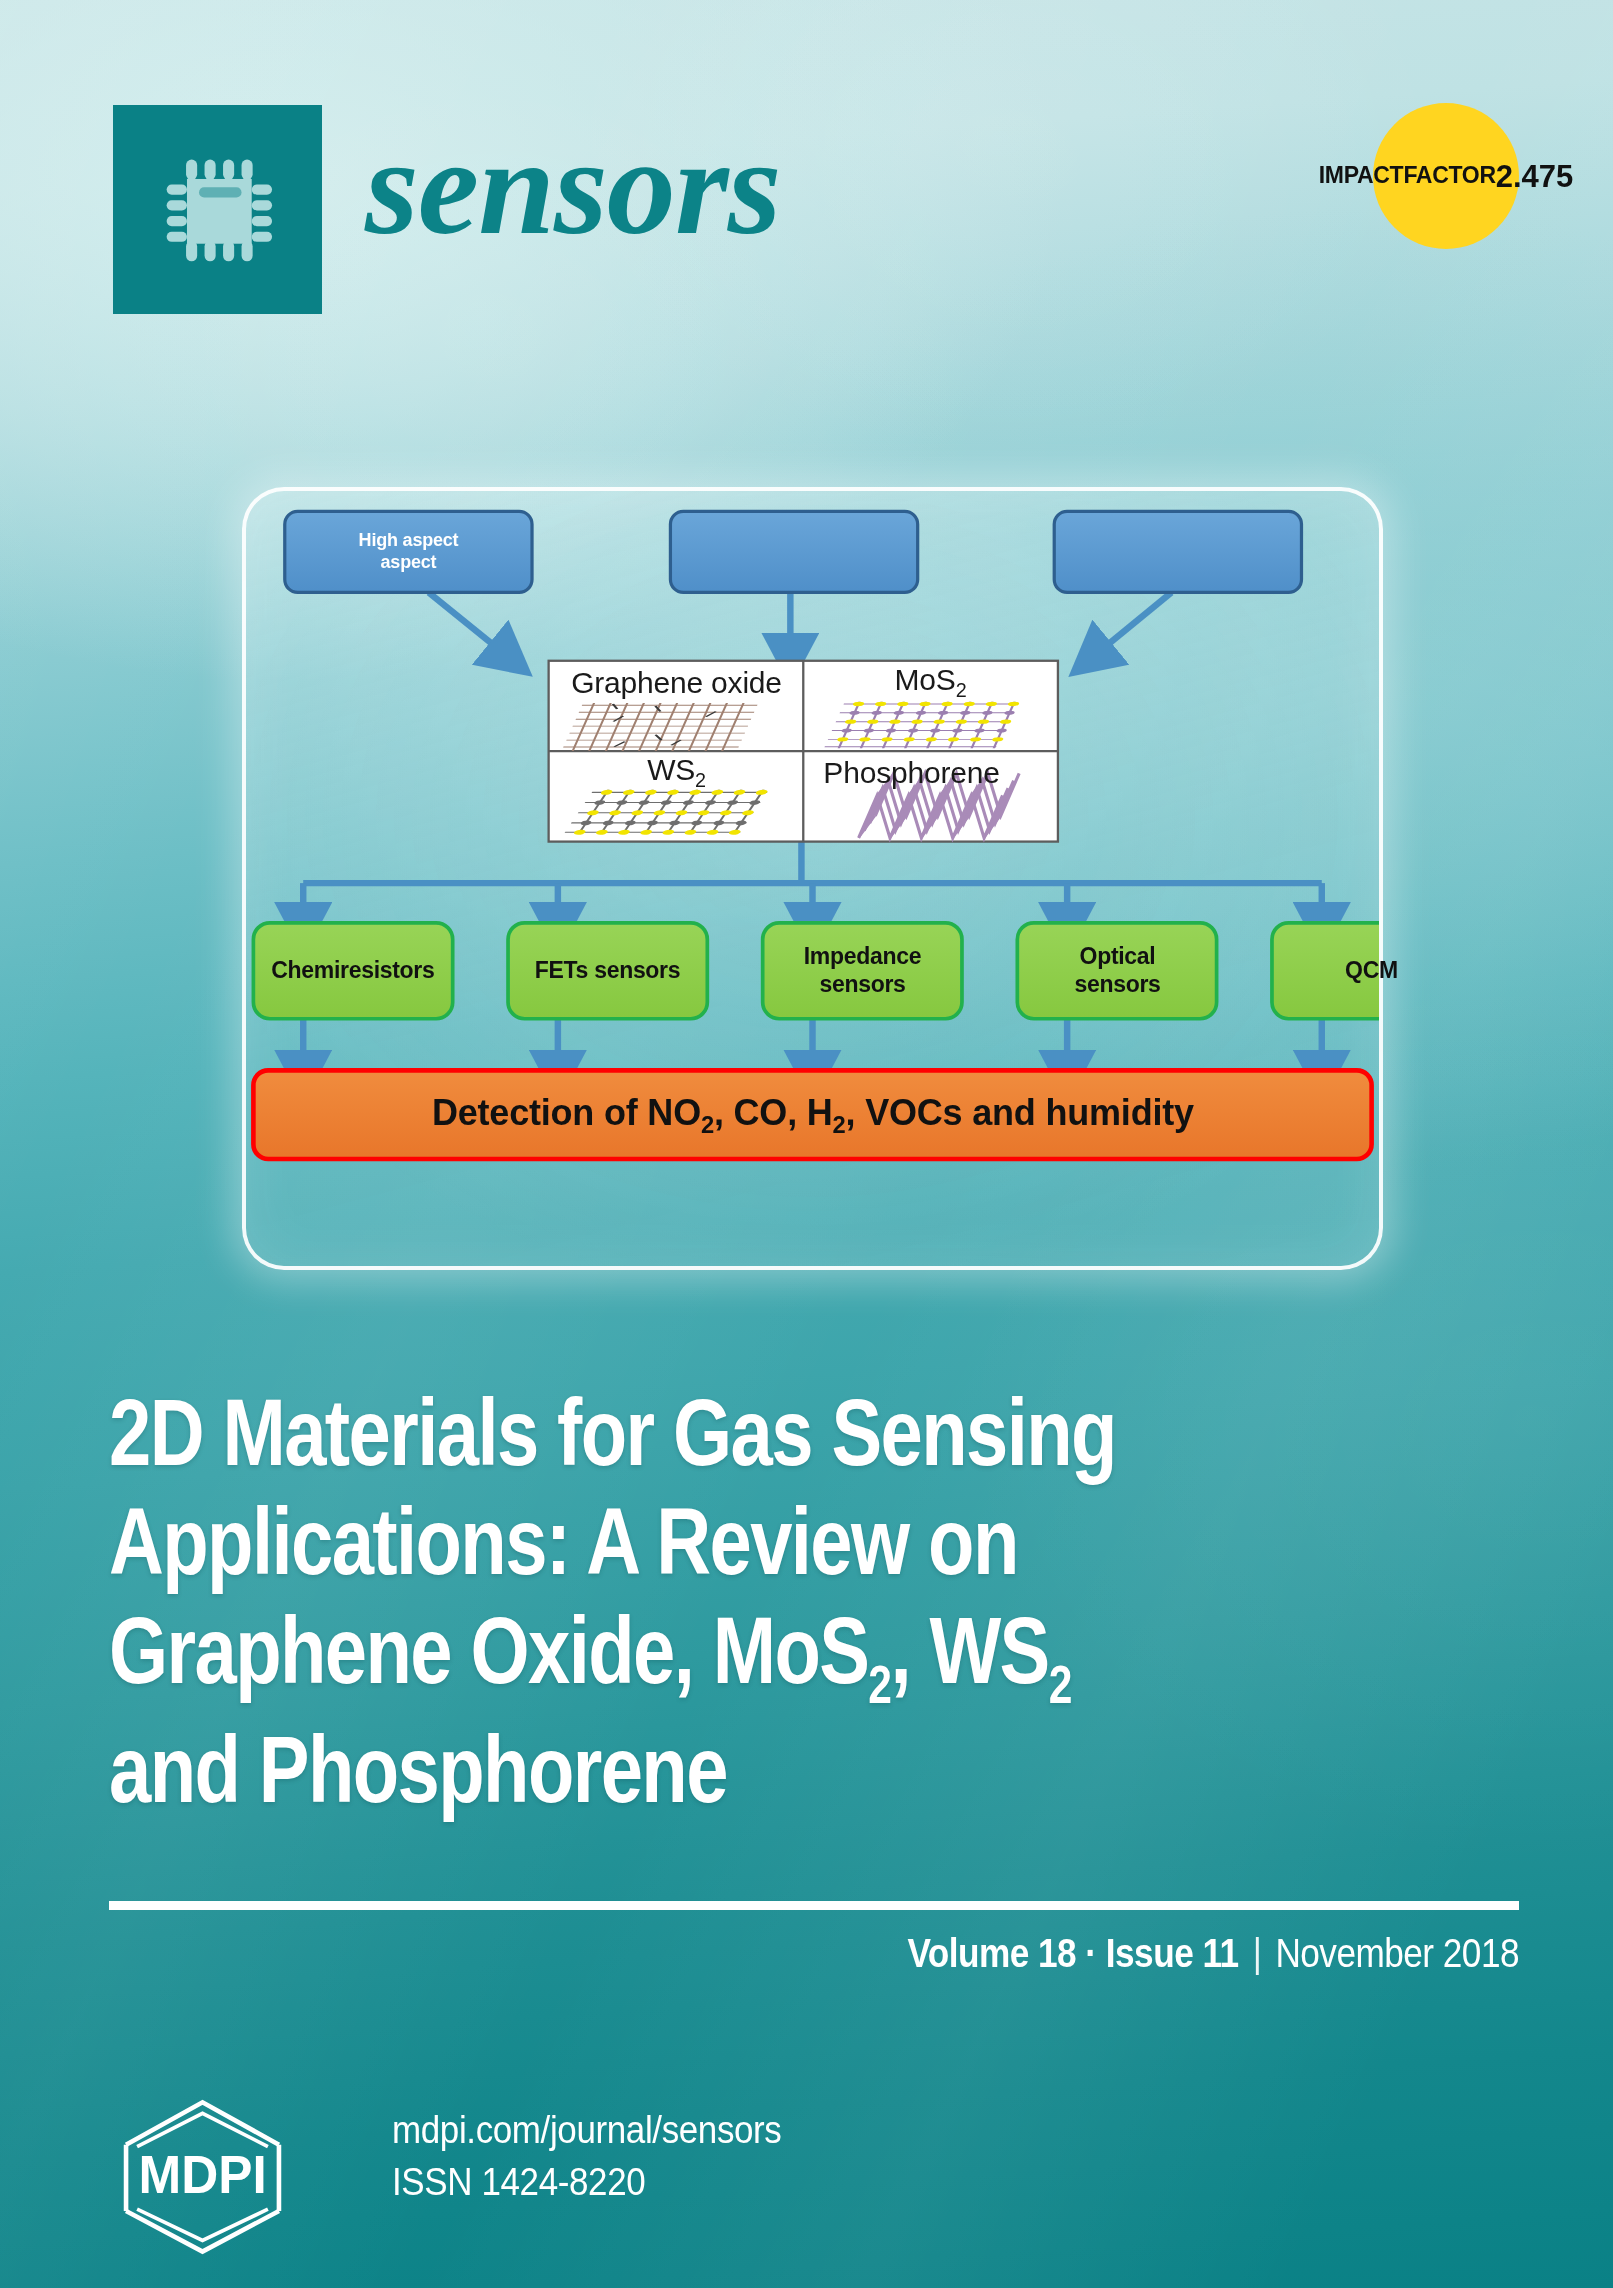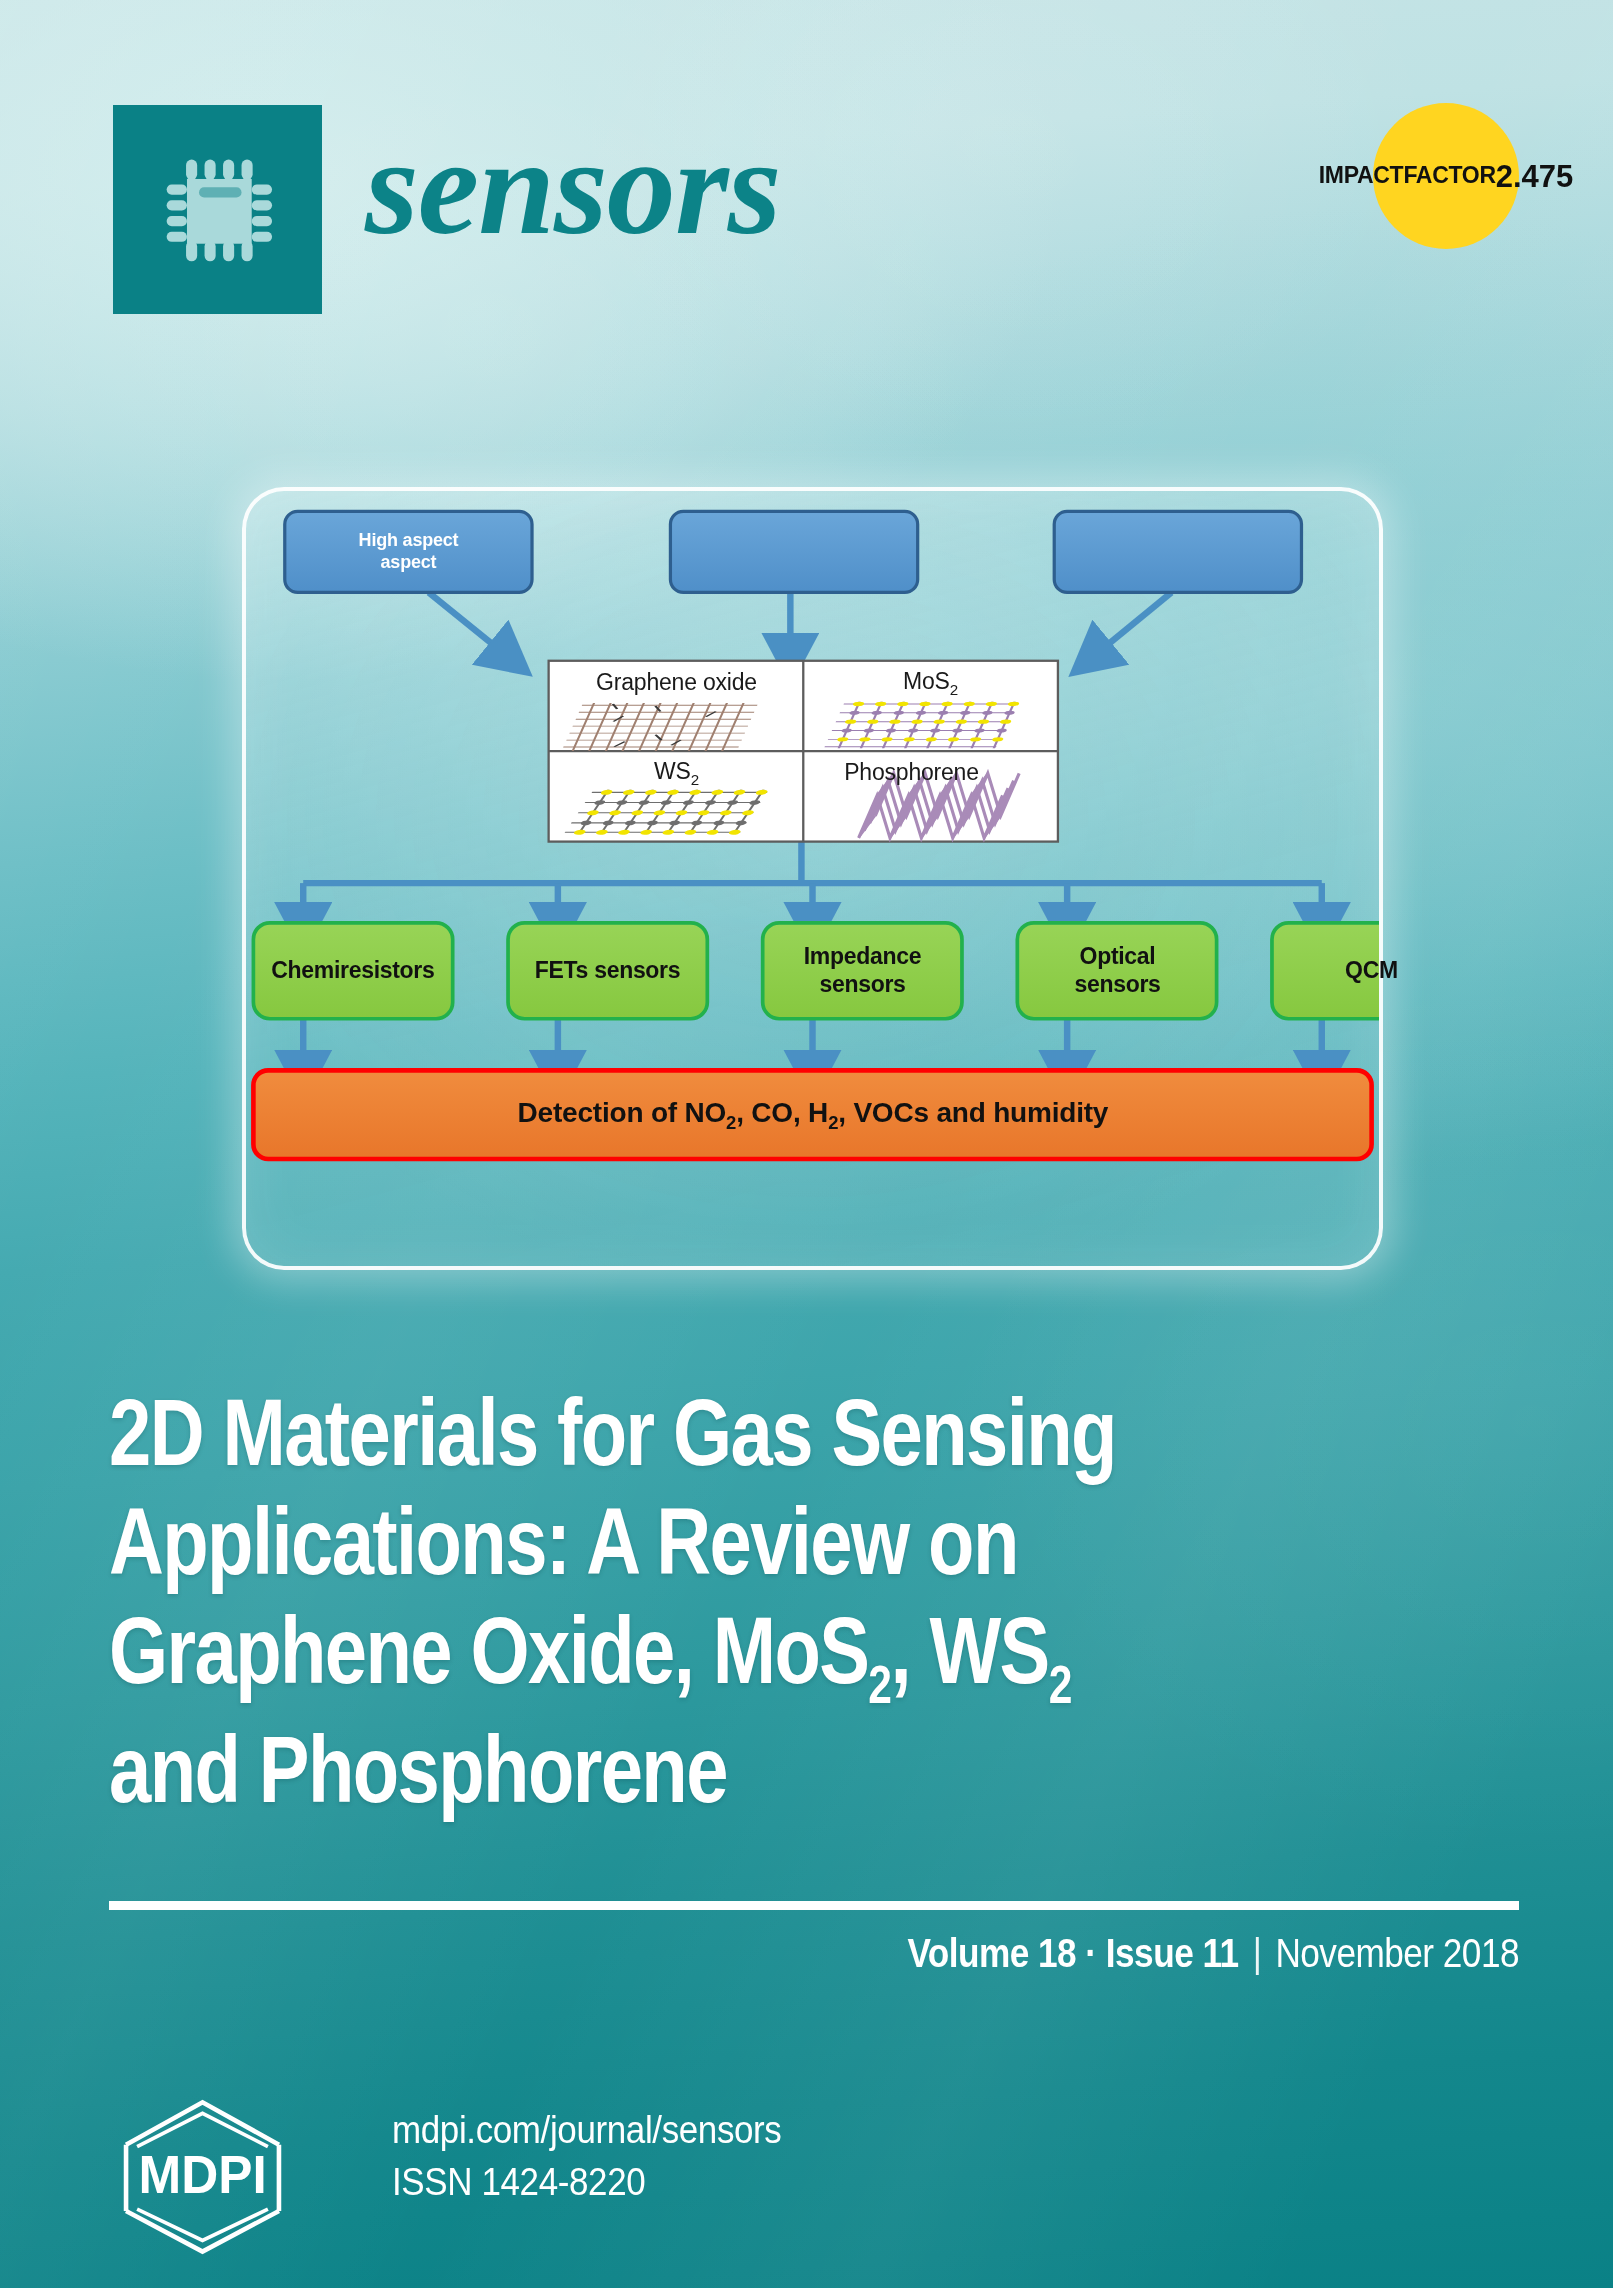--- a/index.html
+++ b/index.html
@@ -101,24 +101,24 @@
 
   .blue-box-label {
     color:#ffffff; font-weight:700; font-size:18px; line-height:1.2;
     letter-spacing:-0.2px;
   }
   .green-box-label {
     color:#111111; font-weight:700; font-size:23px; line-height:1.2;
     letter-spacing:-0.3px;
   }
   .orange-label {
-    color:#111111; font-weight:700; font-size:28px; letter-spacing:-0.2px;
+    color:#111111; font-weight:700; font-size:36px; letter-spacing:-0.2px;
   }
   .mat-label {
-    color:#1a1a1a; font-weight:400; font-size:23px; letter-spacing:-0.2px;
+    color:#1a1a1a; font-weight:400; font-size:30px; letter-spacing:-0.2px;
     font-family:"Liberation Sans", sans-serif;
   }
   sub { font-size:0.66em; }
 
   
   .title {
     position:absolute; left:109px; top:1378px;
     width:1403px;
     color:#ffffff;
     font-family:"Liberation Sans", sans-serif;

